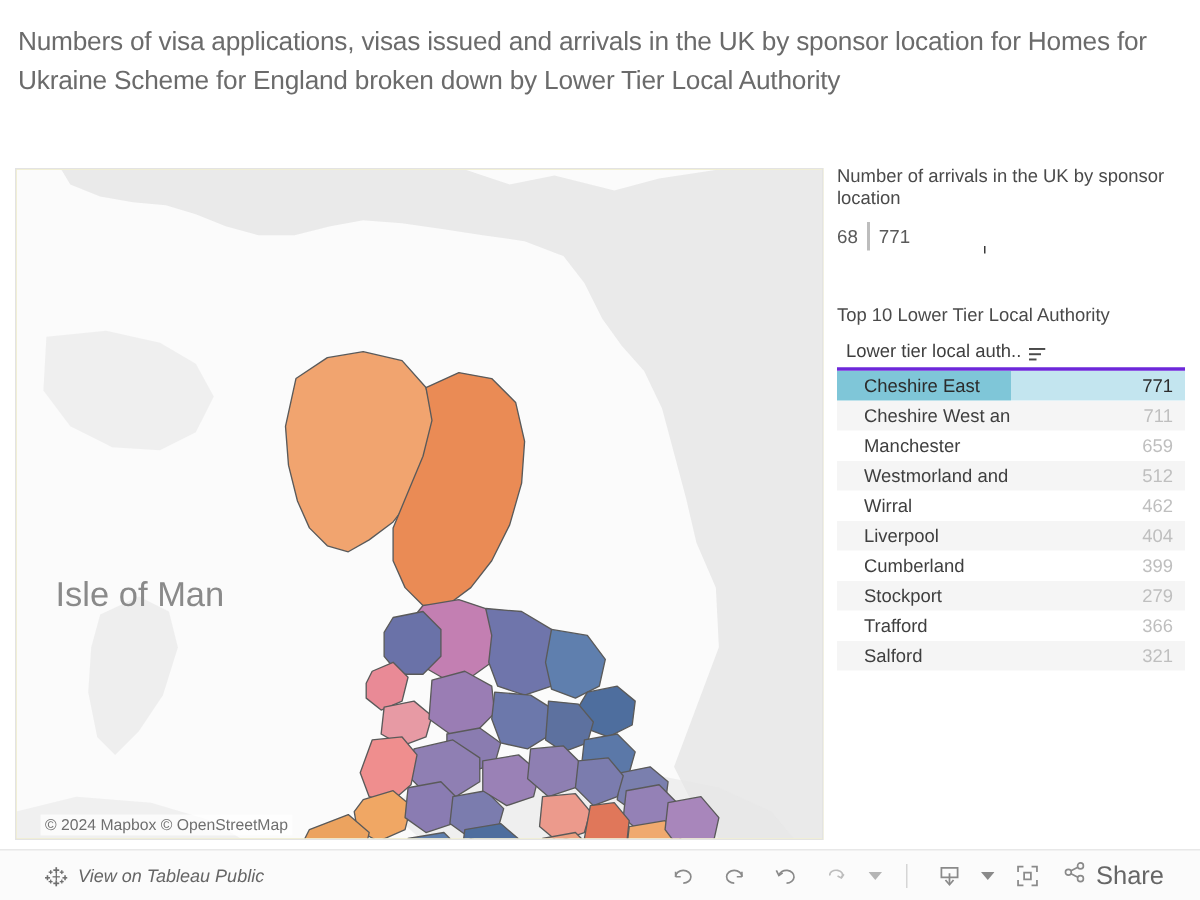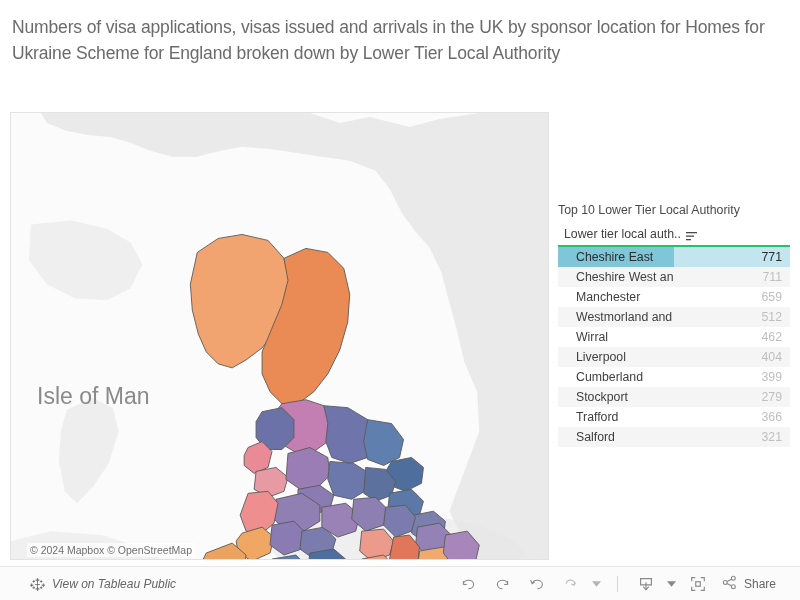--- a/index.html
+++ b/index.html
@@ -136,21 +136,21 @@
     width: 232px;
     border-collapse: collapse;
     table-layout: fixed;
   }
   .rank-table th {
     font-weight: 400;
     font-size: 12.3px;
     color: #3f3f3f;
     text-align: left;
     padding: 0 0 4px 6px;
-    border-bottom: 2px solid #22c55e;
+    border-bottom: 2px solid #6d28d9;
     white-space: nowrap;
   }
   .th-inner { display: flex; align-items: center; gap: 5px; }
   .sort-icon { display: inline-block; width: 11px; height: 9px; }
   .rank-table td {
     font-size: 12.3px;
     color: #3f3f3f;
     padding: 2px 0 2px 18px;
     height: 16px;
     white-space: nowrap;
@@ -217,21 +217,21 @@
     height: 16px;
     background: #d5d5d5;
     margin: 0 9px;
   }
   .share-btn {
     display: flex;
     align-items: center;
     gap: 6px;
     padding: 0 6px 0 4px;
     color: #666666;
-    font-size: 12px;
+    font-size: 17px;
   }
   .tableau-logo { width: 15px; height: 15px; display:block; }
 </style>
 </head>
 <body>
 
 <div id="root">
 
   <div class="viz-title">Numbers of visa applications, visas issued and arrivals in the UK by sponsor location for Homes for Ukraine Scheme for England broken down by Lower Tier Local Authority</div>
 
@@ -330,20 +330,31 @@
                    L306,566 L310,538 L318,508 Z"></path>
         </g>
       </g>
     </svg>
 
     <div class="map-place-label">Isle of Man</div>
 
     <div class="map-attrib">© 2024 Mapbox  © OpenStreetMap</div>
   </div>
 
+  <div class="legend">
+    <div class="legend-title">Number of arrivals in the UK by sponsor location</div>
+    <div class="legend-ramp-row">
+      <span class="legend-min">68</span>
+      <span class="legend-ramp-wrap">
+        <span class="legend-ramp"></span>
+        <span class="legend-tick"></span>
+      </span>
+      <span class="legend-max">771</span>
+    </div>
+  </div>
 
   <div class="table-block">
     <div class="table-caption">Top 10 Lower Tier Local Authority</div>
     <table class="rank-table">
       <thead>
         <tr>
           <th colspan="2">
             <span class="th-inner">
               <span>Lower tier local auth..</span>
               <span class="sort-icon">

